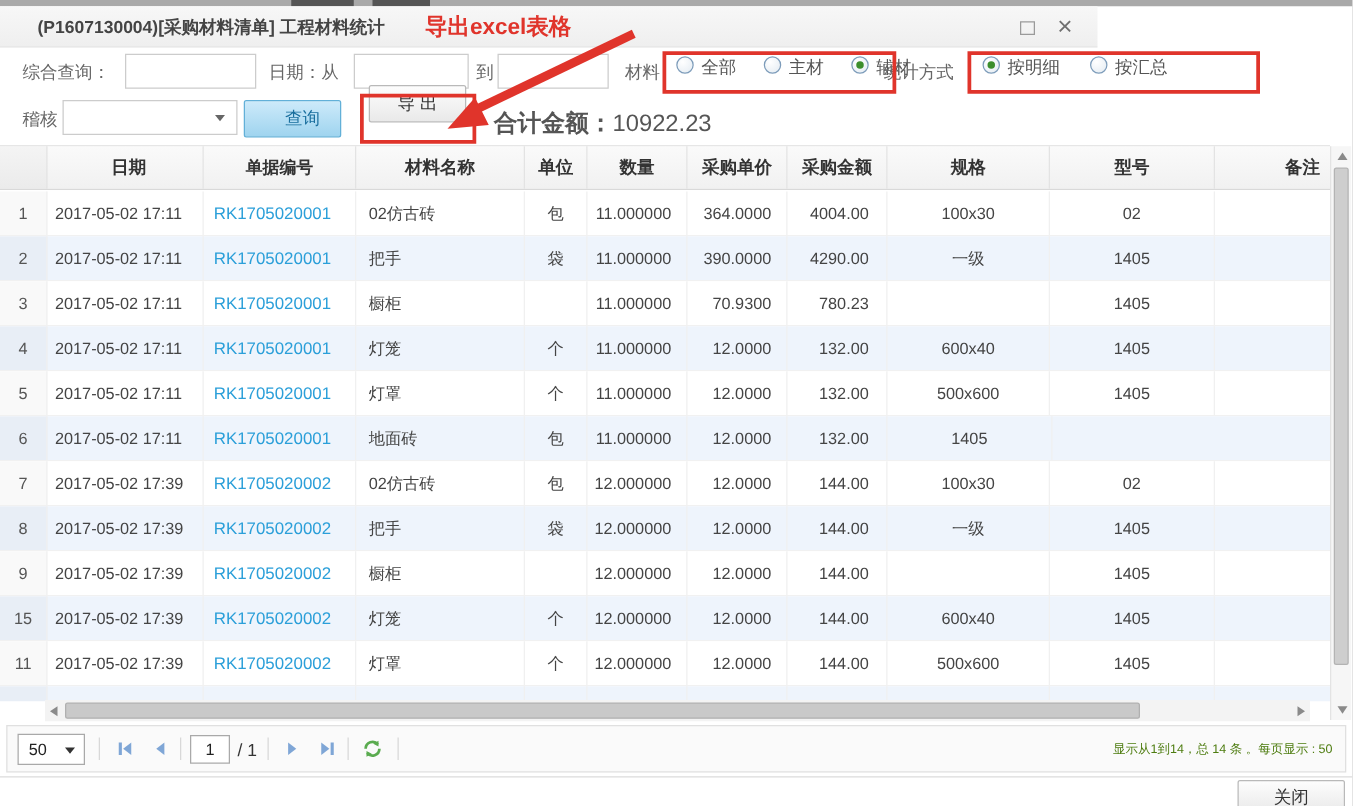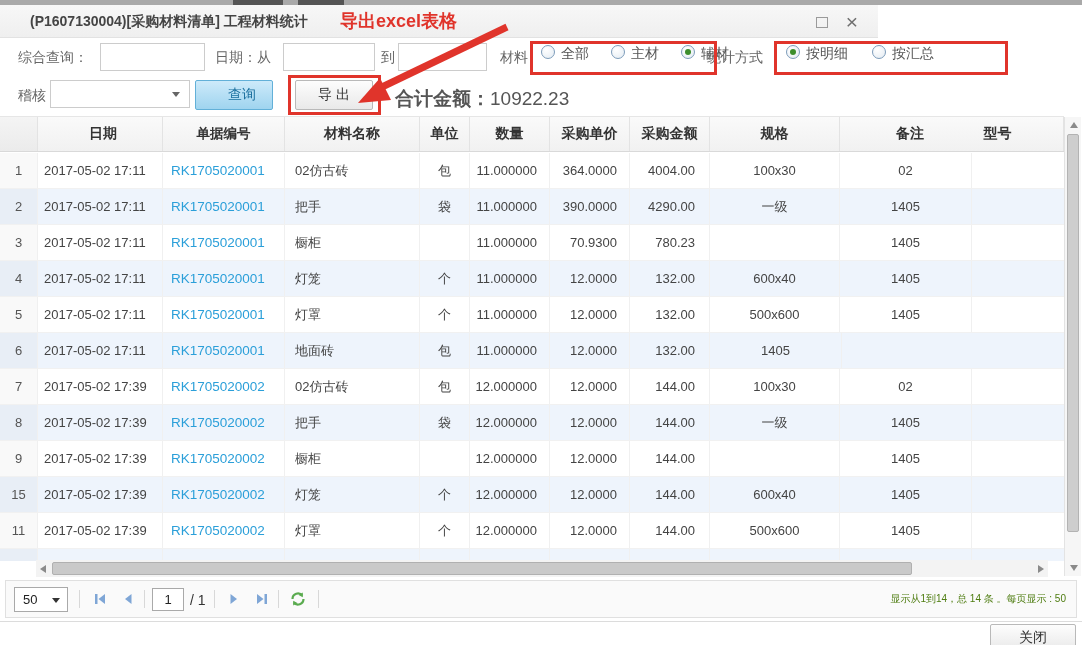--- a/index.html
+++ b/index.html
@@ -155,21 +155,21 @@
     <span>按汇总</span>
   </label>
 </div>
 <div class="abs red-box" style="left:774px;top:41px;width:234px;height:34px;"></div>
 
 <div class="abs flabel" style="left:18px;top:87px;">稽核</div>
 <div class="abs dropdown" style="left:50px;top:80px;width:140px;">
   <span class="dd-caret"></span>
 </div>
 <div class="abs btn-blue" style="left:195px;top:80px;width:78px;height:30px;">查询</div>
-<div class="abs btn-gray" style="left:295px;top:80px;width:78px;height:30px;">导 出</div>
+<div class="abs btn-gray" style="left:295px;top:68px;width:78px;height:30px;">导 出</div>
 <div class="abs red-box" style="left:288px;top:75px;width:93px;height:40px;"></div>
 <div class="abs total-line" style="left:395px;top:86px;">
   <b>合计金额：</b><span>10922.23</span>
 </div>
 
 <div class="abs annotation" style="left:340px;top:9px;">导出excel表格</div>
 <svg class="abs arrow-svg" style="left:330px;top:20px;" width="190" height="90" viewBox="0 0 190 90">
   <line x1="177" y1="7" x2="52" y2="67" stroke="#e0342b" stroke-width="7"></line>
   <polygon points="28,83 50,58 61,80" fill="#e0342b"></polygon>
 </svg>
@@ -178,22 +178,22 @@
   <div class="thead">
     <div class="th c0"></div>
     <div class="th c1">日期</div>
     <div class="th c2" style="justify-content:center;padding-left:0;">单据编号</div>
     <div class="th c3" style="justify-content:center;padding-left:0;">材料名称</div>
     <div class="th c4">单位</div>
     <div class="th c5" style="justify-content:center;padding-right:0;">数量</div>
     <div class="th c6" style="justify-content:center;padding-right:0;">采购单价</div>
     <div class="th c7" style="justify-content:center;padding-right:0;">采购金额</div>
     <div class="th c8">规格</div>
+    <div class="th c9">型号</div>
     <div class="th c10">备注</div>
-    <div class="th c9">型号</div>
   </div>
   <div class="tbody">
       <div class="tr">
     <div class="td c0">1</div>
     <div class="td c1">2017-05-02 17:11</div>
     <div class="td c2">
           <span class="link">RK1705020001</span>
         </div>
     <div class="td c3">02仿古砖</div>
     <div class="td c4">包</div>

